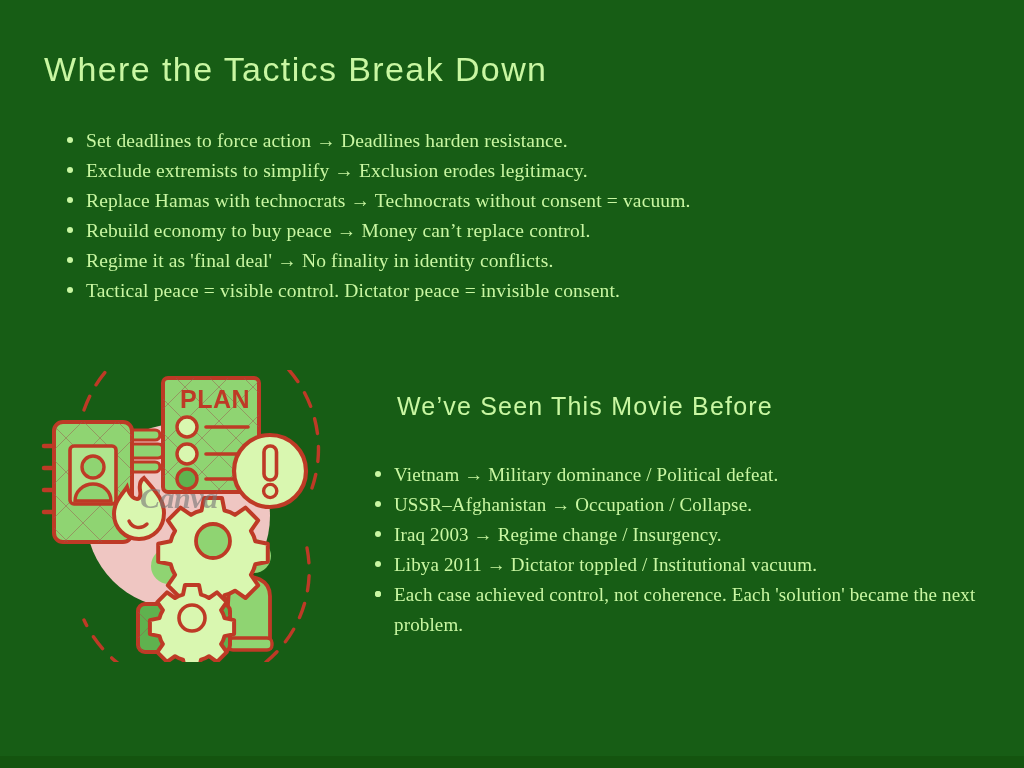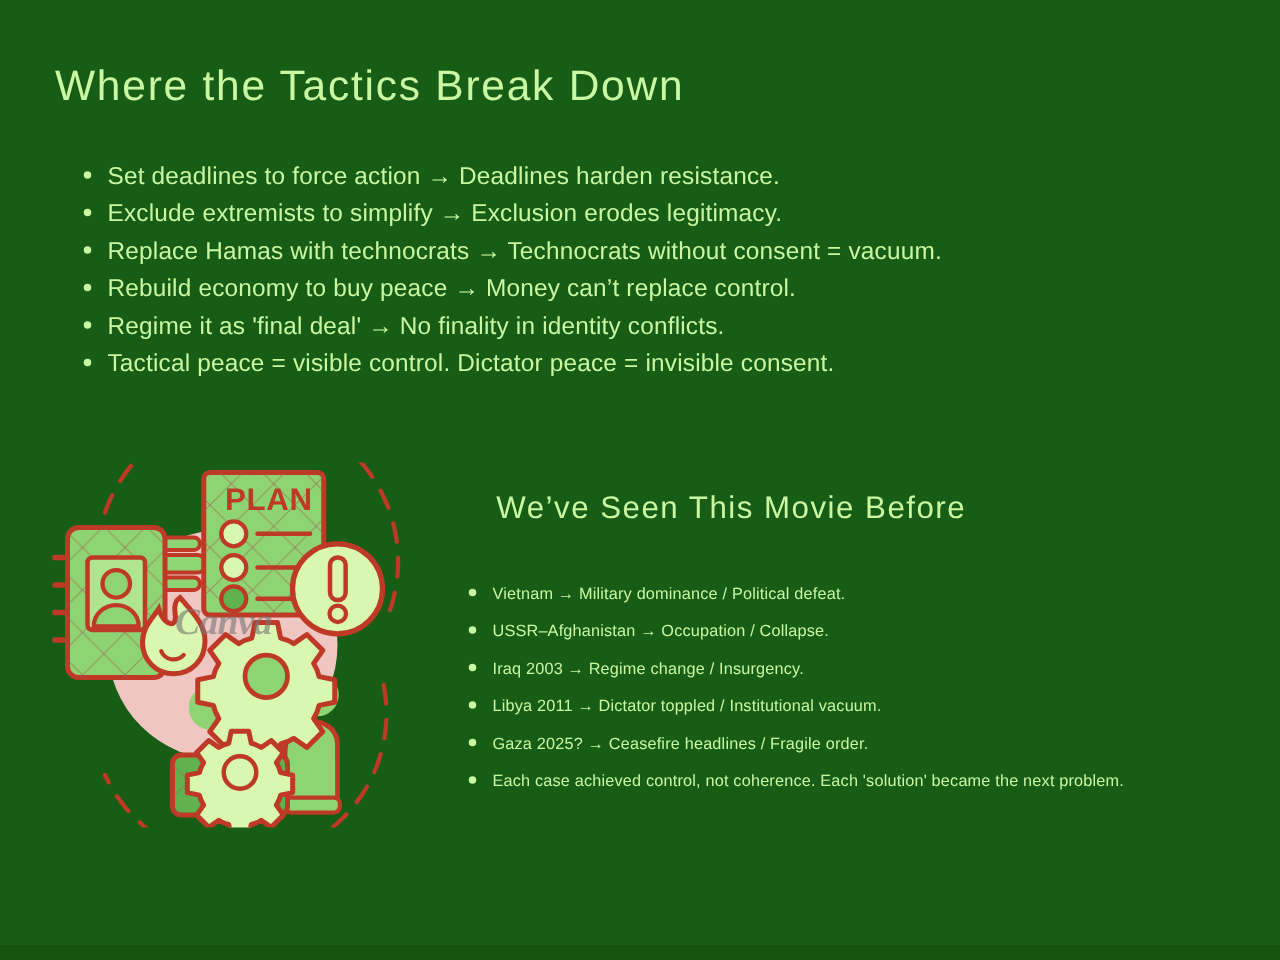--- a/index.html
+++ b/index.html
@@ -44,20 +44,21 @@
     padding: 0;
     list-style: none;
     color: #C9F7A2;
   }
   .bullet-list li {
     position: relative;
     padding-left: 22px;
     font-size: 19.5px;
     line-height: 30px;
     letter-spacing: 0.15px;
+    font-family: Liberation Serif, serif;
   }
   .bullet-list li .bullet-dot {
     position: absolute;
     left: 3px;
     top: 11px;
     width: 6px;
     height: 6px;
     border-radius: 50%;
     background: #C9F7A2;
   }
@@ -67,21 +68,21 @@
     top: 126px;
     width: 830px;
   }
   #list-tactics li { font-size: 19.5px; }
 
   #list-history {
     left: 372px;
     top: 460px;
     width: 625px;
   }
-  #list-history li { font-size: 13px; }
+  #list-history li { font-size: 19px; }
 
   
   #illustration {
     position: absolute;
     left: 32px;
     top: 370px;
     width: 292px;
     height: 292px;
   }
   #illustration svg { display: block; }
@@ -256,21 +257,20 @@
     <li>
       <span class="bullet-dot"></span>
       <span>Iraq 2003 → Regime change / Insurgency.</span>
     </li>
     <li>
       <span class="bullet-dot"></span>
       <span>Libya 2011 → Dictator toppled / Institutional vacuum.</span>
     </li>
     <li>
       <span class="bullet-dot"></span>
-      <span>Gaza 2025? → Ceasefire headlines / Fragile order.</span>
     </li>
     <li>
       <span class="bullet-dot"></span>
       <span>Each case achieved control, not coherence. Each 'solution' became the next problem.</span>
     </li>
   </ul>
 
 </div>
 
 </body></html>

